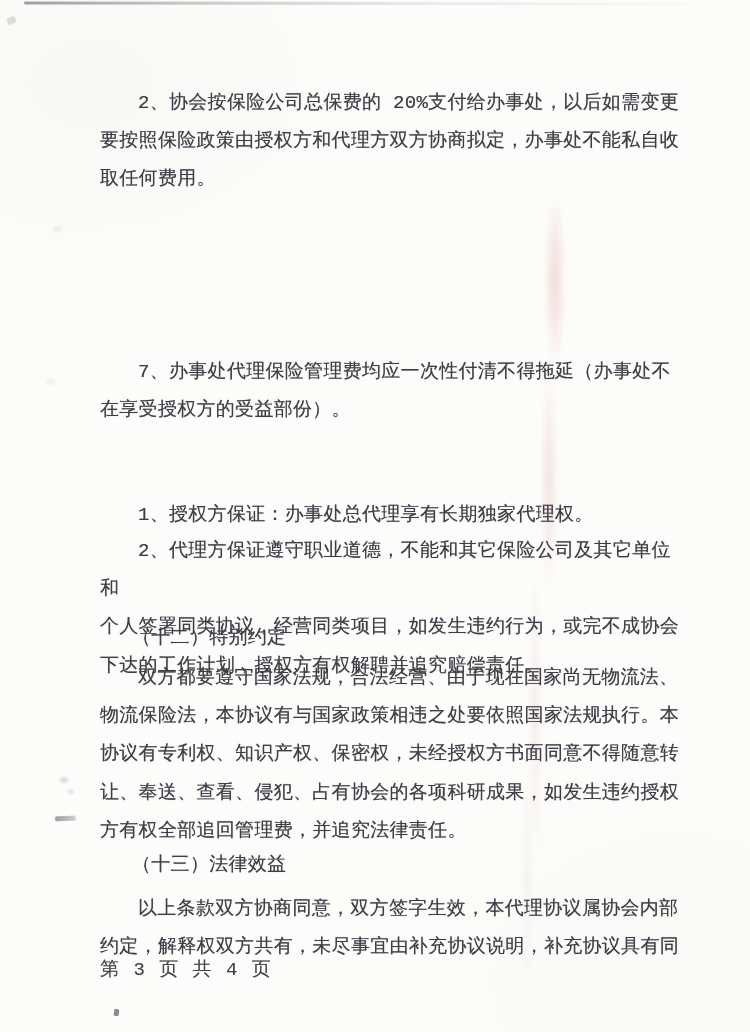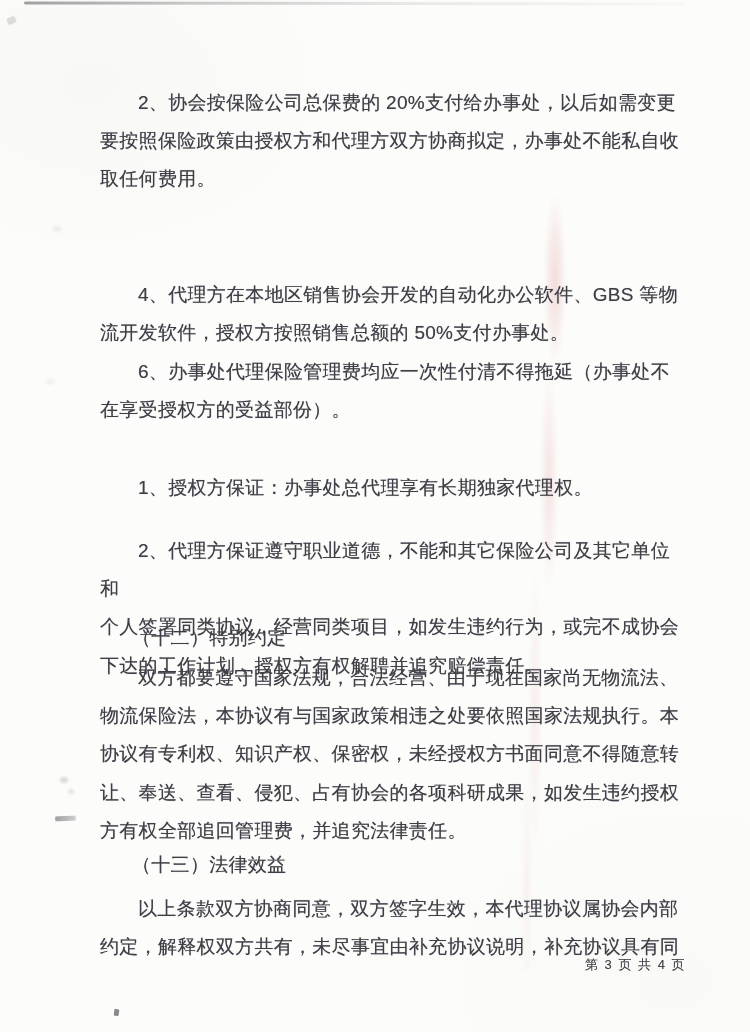--- a/index.html
+++ b/index.html
@@ -9,42 +9,42 @@
   }
   .page {
     position: relative;
     width: 750px;
     height: 1032px;
     overflow: hidden;
     background-color: #fcfcfa;
     background-image:
       radial-gradient(ellipse 420px 300px at 12% 8%, rgba(214,214,208,0.10), rgba(214,214,208,0) 70%),
       radial-gradient(ellipse 500px 400px at 90% 95%, rgba(220,220,214,0.08), rgba(220,220,214,0) 70%);
-    font-family: Liberation Sans, sans-serif;
+    font-family: Liberation Mono, monospace;
   }
   .para {
     position: absolute;
     left: 100px;
     width: 586px;
     font-size: 19px;
     line-height: 38.2px;
     color: #3e3e46;
     letter-spacing: 0.3px;
     white-space: pre-line;
     text-indent: 38px;
     text-shadow: 0 0 0.7px rgba(62,62,72,0.55);
   }
   .heading { text-indent: 32px; }
   .footer {
     position: absolute;
     left: 100px;
     width: 586px;
     top: 956px;
-    text-align: right;
-    font-size: 13px;
+    text-align: left;
+    font-size: 19px;
     letter-spacing: 1.5px;
     color: #46464c;
     text-shadow: 0 0 0.6px rgba(70,70,76,0.5);
   }
   
   .artifact { position: absolute; pointer-events: none; }
   .top-edge-line {
     top: 2px; left: 24px; width: 662px; height: 2.6px;
     background: linear-gradient(to right,
       rgba(88,88,94,0.55), rgba(118,118,124,0.38) 25%,
@@ -113,25 +113,23 @@
   <div class="artifact left-speck-a"></div>
   <div class="artifact left-speck-b"></div>
   <div class="artifact left-dash"></div>
   <div class="artifact faint-speck-1"></div>
   <div class="artifact faint-speck-2"></div>
   <div class="artifact bottom-speck"></div>
 
   <div class="para" style="top:84px">2、协会按保险公司总保费的 20%支付给办事处，以后如需变更
 要按照保险政策由授权方和代理方双方协商拟定，办事处不能私自收
 取任何费用。</div>
-  <div class="para" style="top:276px">4、代理方在本地区销售协会开发的自动化办公软件、GBS 等物
-流开发软件，授权方按照销售总额的 50%支付办事处。</div>
-  <div class="para" style="top:353px">6、办事处代理保险管理费均应一次性付清不得拖延（办事处不
+  <div class="para" style="top:353px">7、办事处代理保险管理费均应一次性付清不得拖延（办事处不
 在享受授权方的受益部份）。</div>
-  <div class="para" style="top:469px">1、授权方保证：办事处总代理享有长期独家代理权。</div>
+  <div class="para" style="top:496px">1、授权方保证：办事处总代理享有长期独家代理权。</div>
   <div class="para" style="top:532px">2、代理方保证遵守职业道德，不能和其它保险公司及其它单位和
 个人签署同类协议，经营同类项目，如发生违约行为，或完不成协会
 下达的工作计划，授权方有权解聘并追究赔偿责任。</div>
   <div class="para heading" style="top:619px">（十二）特别约定</div>
   <div class="para" style="top:659px">双方都要遵守国家法规，合法经营、由于现在国家尚无物流法、
 物流保险法，本协议有与国家政策相违之处要依照国家法规执行。本
 协议有专利权、知识产权、保密权，未经授权方书面同意不得随意转
 让、奉送、查看、侵犯、占有协会的各项科研成果，如发生违约授权
 方有权全部追回管理费，并追究法律责任。</div>
   <div class="para" style="top:890px">以上条款双方协商同意，双方签字生效，本代理协议属协会内部

